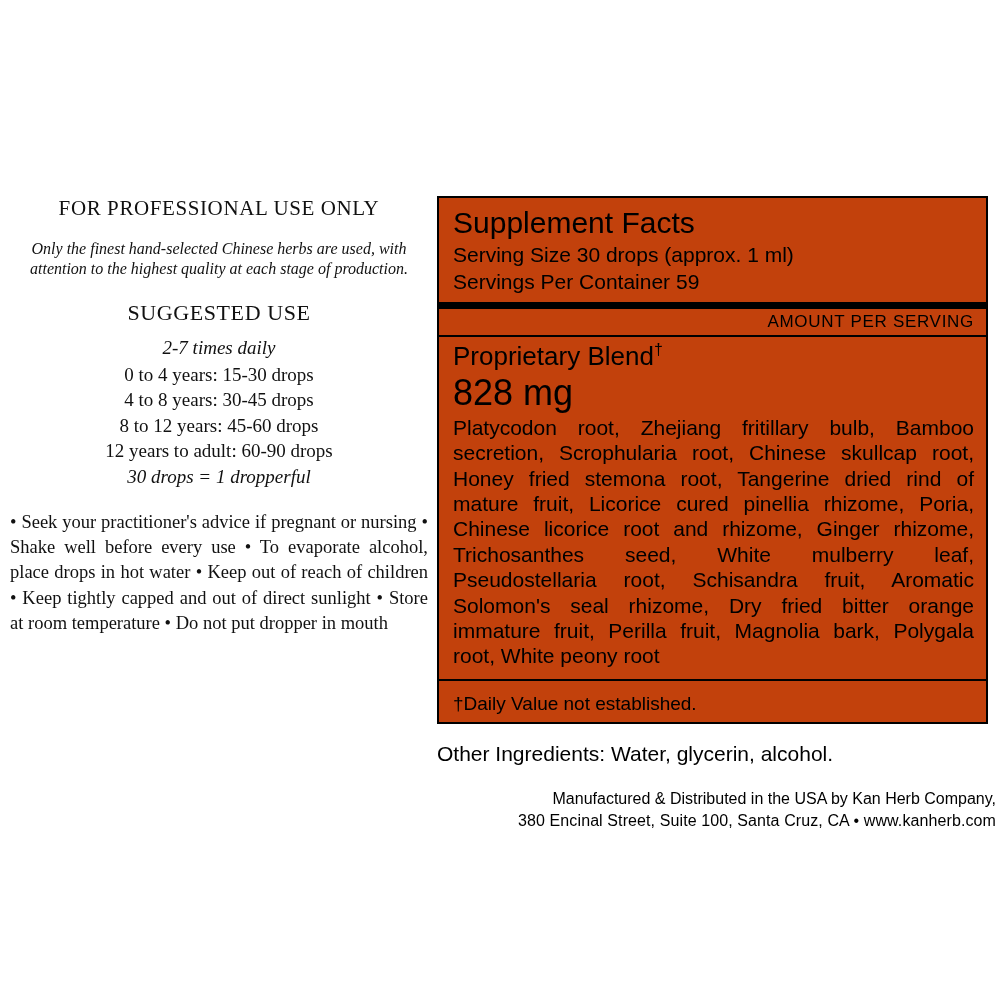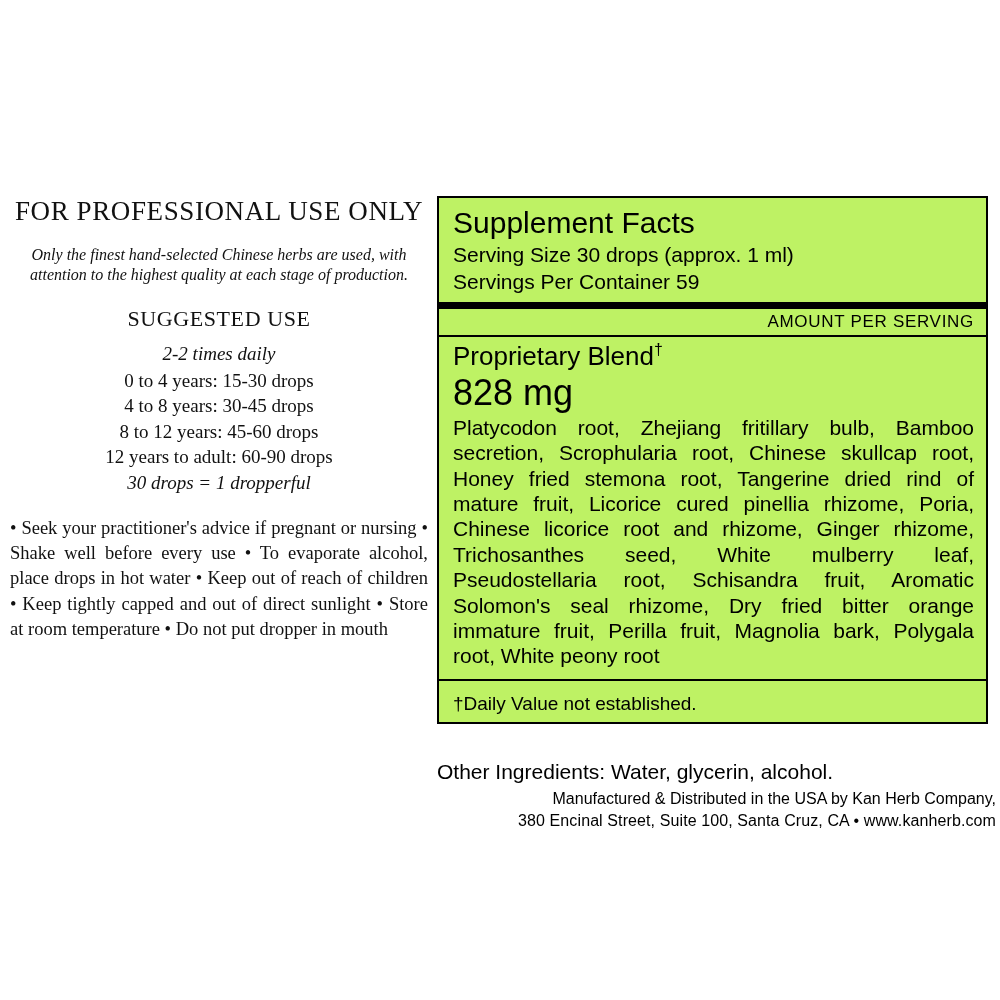--- a/index.html
+++ b/index.html
@@ -19,21 +19,21 @@
   
   .left-col {
     position: absolute;
     left: 10px;
     top: 196px;
     width: 418px;
     font-family: "Liberation Serif", serif;
     color: #111111;
   }
   .prof-use {
-    font-size: 27px;
+    font-size: 21px;
     letter-spacing: 0.6px;
     text-align: center;
     white-space: nowrap;
     margin-bottom: 18px;
   }
   .finest {
     font-style: italic;
     font-size: 16px;
     line-height: 1.28;
     text-align: center;
@@ -85,21 +85,21 @@
   }
 
   
   .facts-panel {
     position: absolute;
     left: 437px;
     top: 196px;
     width: 551px;
     border: 2.5px solid #000;
     box-sizing: border-box;
-    background: #bef264;
+    background: #c2410c;
     font-family: "Liberation Sans", sans-serif;
   }
   .facts-inner { padding: 6px 12px 0 14px; }
   .facts-title {
     font-size: 30px;
     line-height: 1.1;
     margin: 2px 0 3px 0;
   }
   .facts-line {
     font-size: 21px;
@@ -144,21 +144,21 @@
   }
   .daily-note {
     padding: 12px 12px 7px 14px;
     font-size: 19px;
   }
 
   
   .other-ing {
     position: absolute;
     left: 437px;
-    top: 760px;
+    top: 742px;
     width: 551px;
     font-size: 21px;
     font-family: "Liberation Sans", sans-serif;
   }
   .manufacturer {
     position: absolute;
     left: 430px;
     top: 788px;
     width: 566px;
     text-align: right;
@@ -170,21 +170,21 @@
 </style>
 </head>
 <body>
 
 <div class="watermark"></div>
 
 <div class="left-col">
   <div class="prof-use">FOR PROFESSIONAL USE ONLY</div>
   <div class="finest">Only the finest hand-selected Chinese herbs are used, with attention to the highest quality at each stage of production.</div>
   <div class="suggested-title">SUGGESTED USE</div>
-  <div class="times-daily">2-2 times daily</div>
+  <div class="times-daily">2-7 times daily</div>
   <div class="dose-line">0 to 4 years: 15-30 drops</div>
   <div class="dose-line">4 to 8 years: 30-45 drops</div>
   <div class="dose-line">8 to 12 years: 45-60 drops</div>
   <div class="dose-line">12 years to adult: 60-90 drops</div>
   <div class="dropperful">30 drops = 1 dropperful</div>
   <div class="warnings">• Seek your practitioner's advice if pregnant or nursing • Shake well before every use • To evaporate alcohol, place drops in hot water • Keep out of reach of children • Keep tightly capped and out of direct sunlight • Store at room temperature • Do not put dropper in mouth</div>
 </div>
 
 <div class="facts-panel">
   <div class="facts-inner">

